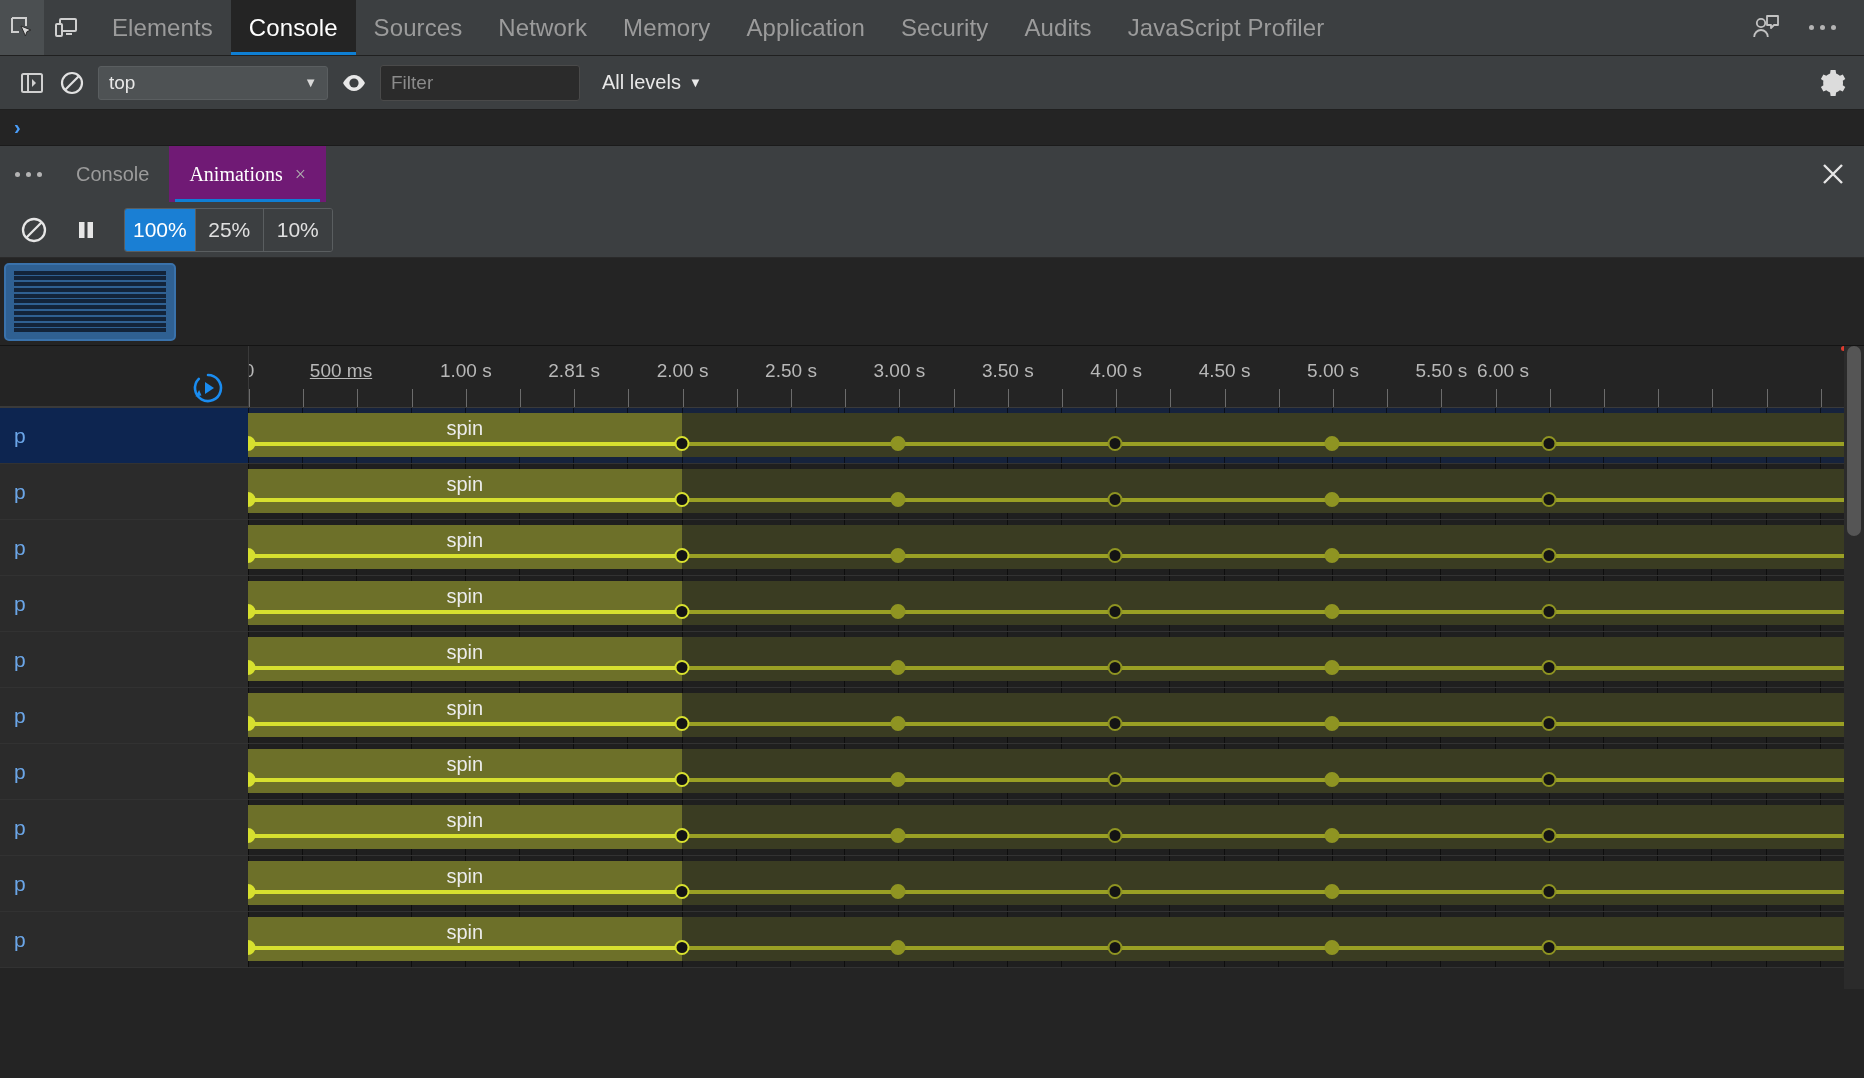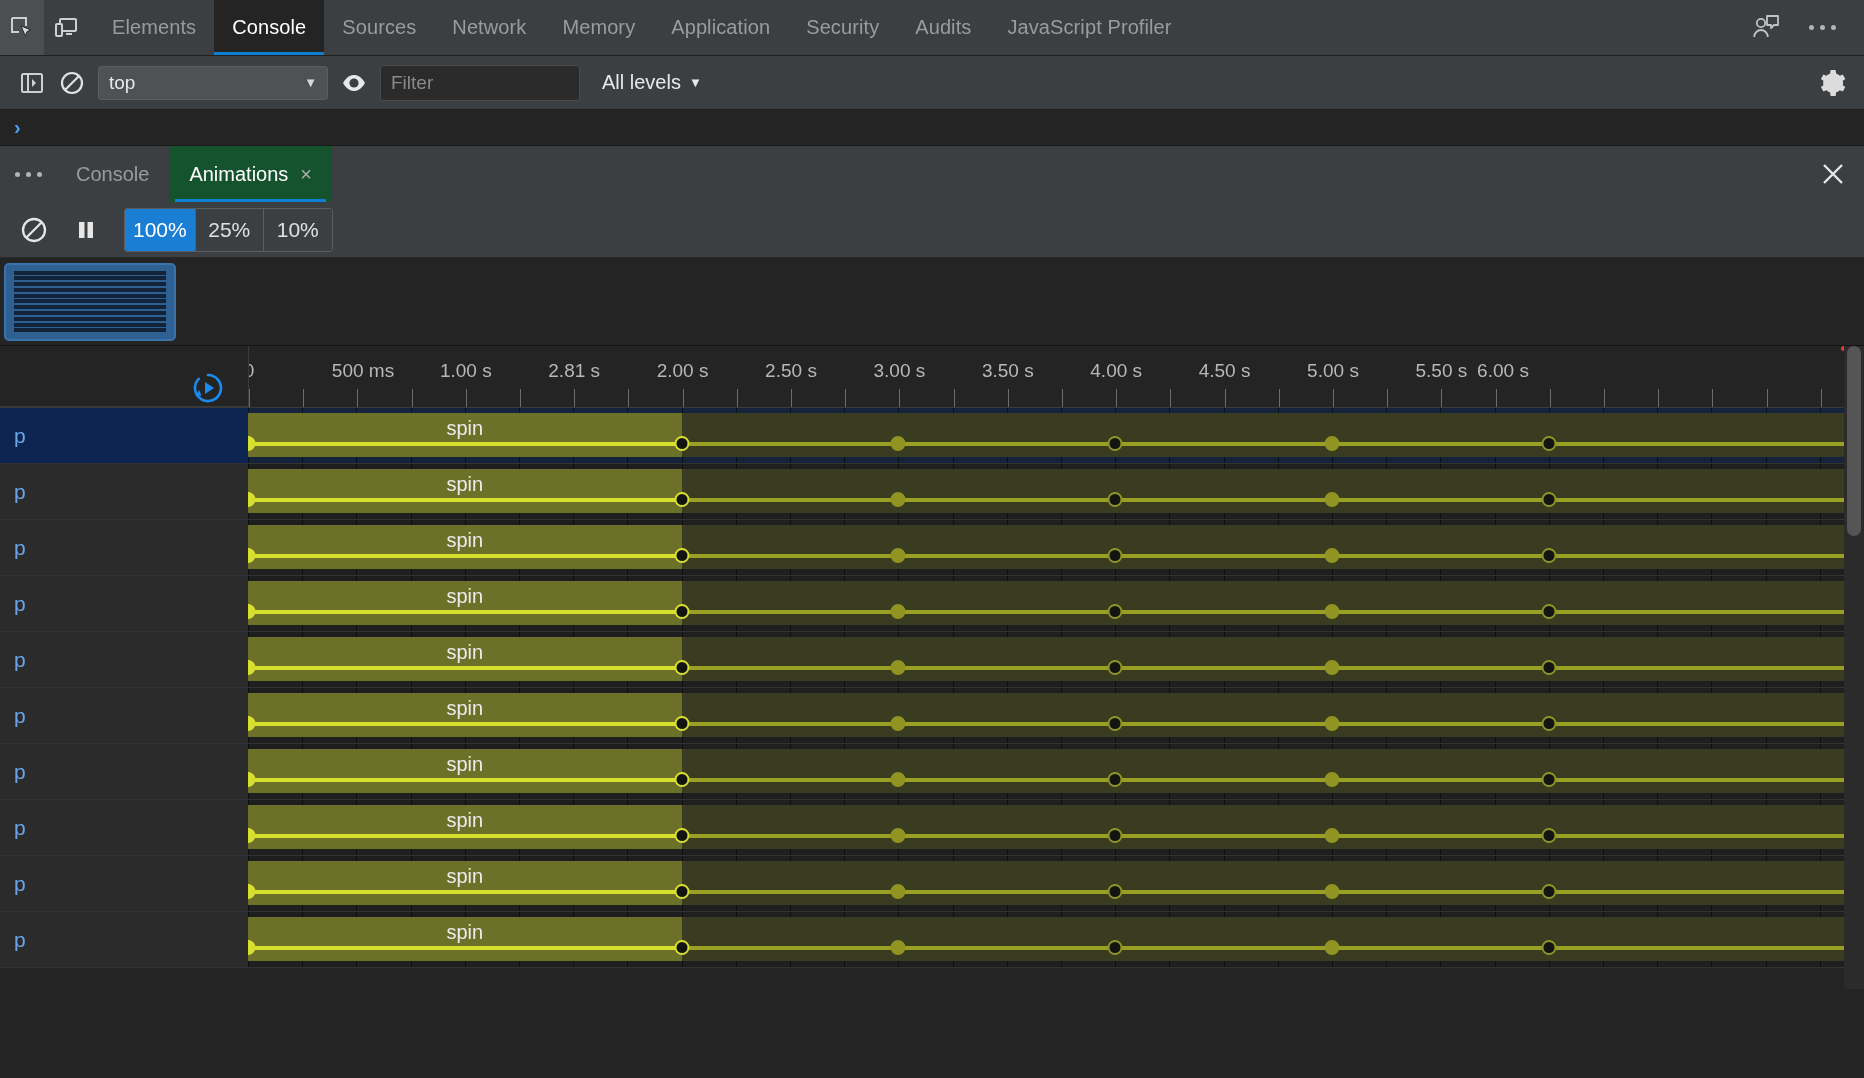--- a/index.html
+++ b/index.html
@@ -22,21 +22,21 @@
     width:44px; display:flex; align-items:center; justify-content:center;
     cursor:pointer;
   }
   .tb-icon-btn.active{ background:#4b4f51; }
   .tb-icon-btn svg{ display:block; }
   .tb-sep{ width:6px; }
 
   .main-tabs{ display:flex; align-items:stretch; }
   .main-tab{
     display:flex; align-items:center; padding:0 18px;
-    color:#9b9b9b; font-size:20px; letter-spacing:0.1px;
+    color:#9b9b9b; font-size:24px; letter-spacing:0.1px;
     cursor:pointer; white-space:nowrap;
     position:relative;
   }
   .main-tab.selected{
     background:#242424; color:#ffffff;
   }
   .main-tab.selected::after{
     content:""; position:absolute; left:0; right:0; bottom:0;
     height:3px; background:#0f7fd4;
   }
@@ -97,21 +97,21 @@
     display:flex; align-items:stretch; position:relative;
   }
   .drawer-more{
     width:56px; display:flex; align-items:center; justify-content:center; cursor:pointer;
   }
   .drawer-tab{
     display:flex; align-items:center; padding:0 20px;
     color:#9b9b9b; font-size:20px; cursor:pointer; position:relative;
     white-space:nowrap;
   }
-  .drawer-tab.selected{ background:#14532d; color:#ffffff; }
+  .drawer-tab.selected{ background:#701a75; color:#ffffff;font-family:Liberation Serif, serif; }
   .drawer-tab.selected::after{
     content:""; position:absolute; left:6px; right:6px; bottom:0;
     height:3px; background:#0f7fd4;
   }
   .drawer-tab .tabclose{
     margin-left:12px; color:#b0b0b0; font-size:20px; line-height:1;
   }
   .drawer-close{
     margin-left:auto; width:62px; display:flex; align-items:center; justify-content:center;
     cursor:pointer;
@@ -417,21 +417,21 @@
         <svg width="36" height="36" viewBox="0 0 36 36">
             <path d="M18 5a13 13 0 11-9.2 3.8" stroke="#1a8cf0" stroke-width="2.6" fill="none" stroke-linecap="round"></path>
             <path d="M5.5 26.5l3.6-6.4 2.4 5.4z" fill="#1a8cf0"></path>
             <path d="M15 12l9 6-9 6z" fill="#1a8cf0"></path>
           </svg>
       </span>
     </div>
     <div class="tl-ruler" id="tl-ruler">
       <span class="redmark"></span>
     <span class="tl-label" style="left: 0px;">0</span>
-        <span class="tl-label" style="left: 114px;">500 ms</span>
+        <span class="tl-label" style="left: 92px; text-decoration: underline;">500 ms</span>
         <span class="tl-label" style="left: 216.8px;">1.00 s</span>
         <span class="tl-label" style="left: 325.2px;">2.81 s</span>
         <span class="tl-label" style="left: 433.6px;">2.00 s</span>
         <span class="tl-label" style="left: 542px;">2.50 s</span>
         <span class="tl-label" style="left: 650.4px;">3.00 s</span>
         <span class="tl-label" style="left: 758.8px;">3.50 s</span>
         <span class="tl-label" style="left: 867.2px;">4.00 s</span>
         <span class="tl-label" style="left: 975.6px;">4.50 s</span>
         <span class="tl-label" style="left: 1084px;">5.00 s</span>
         <span class="tl-label" style="left: 1192.4px;">5.50 s</span>

